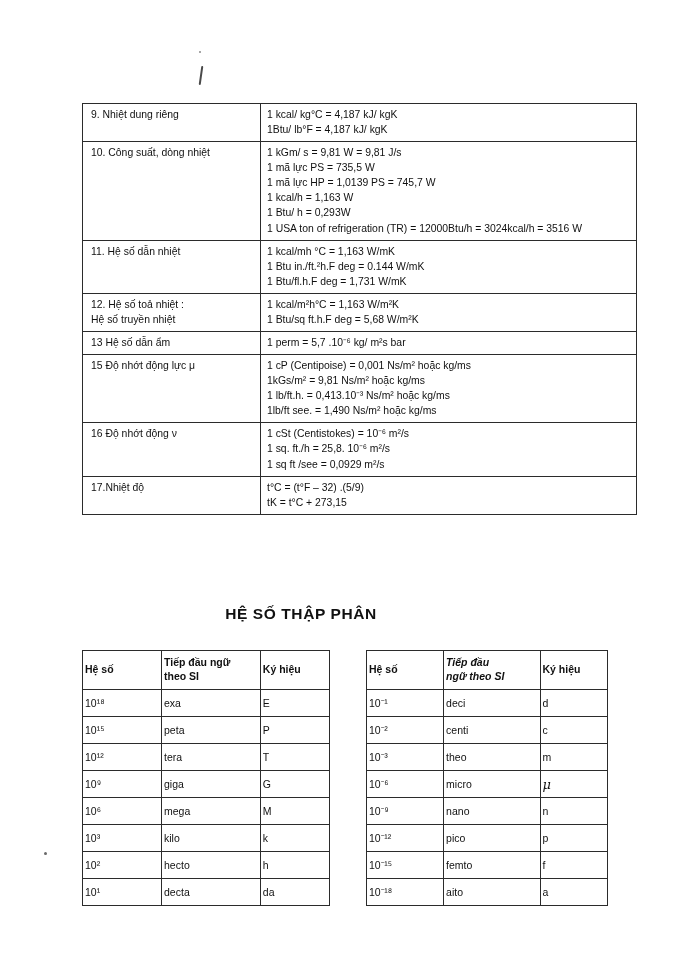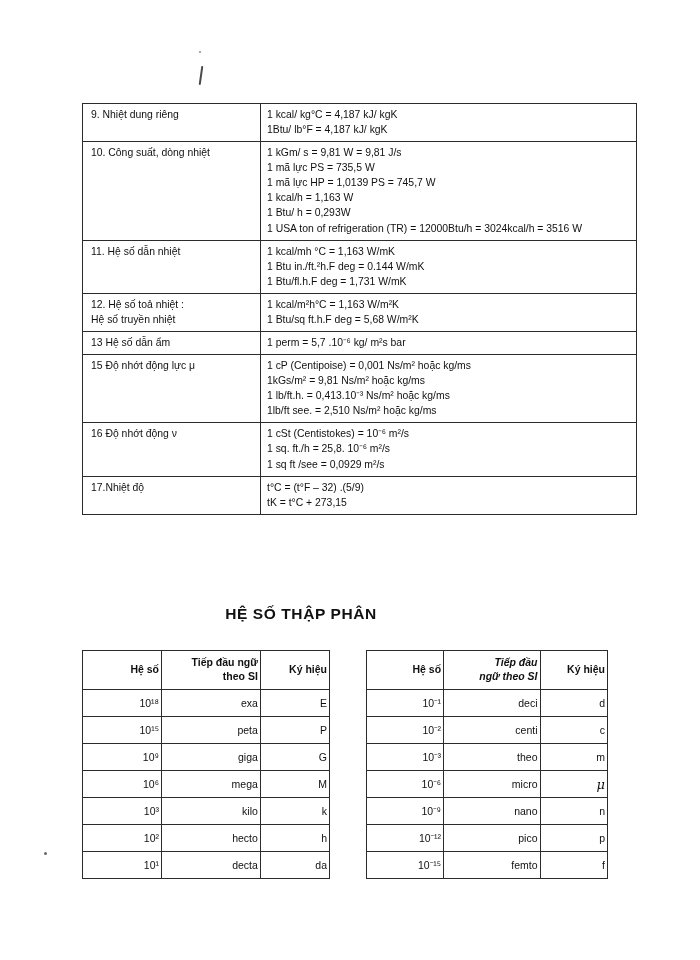--- a/index.html
+++ b/index.html
@@ -82,21 +82,21 @@
     letter-spacing: .6px;
   }
 
   
   .prefix-table {
     position: absolute;
     top: 650px;
     border-collapse: collapse;
     table-layout: fixed;
     font-size: 10.5px;
-    text-align: right;
+    text-align: left;
   }
   #prefix-table-positive { left: 82px; width: 248px; }
   #prefix-table-negative { left: 366px; width: 242px; }
 
   .prefix-table th,
   .prefix-table td {
     border: 1px solid #2b2b2b;
     padding: 3px 2px;
     font-weight: normal;
     height: 20px;
@@ -164,21 +164,21 @@
         <td class="val">
           <span class="line">1 perm = 5,7 .10⁻⁶ kg/ m²s bar</span>
         </td>
       </tr>
       <tr>
         <td class="qty">15 Độ nhớt động lực μ</td>
         <td class="val">
           <span class="line">1 cP (Centipoise) = 0,001 Ns/m² hoặc kg/ms</span>
           <span class="line">1kGs/m² = 9,81 Ns/m² hoặc kg/ms</span>
           <span class="line">1 lb/ft.h. = 0,413.10⁻³ Ns/m² hoặc kg/ms</span>
-          <span class="line">1lb/ft see. = 2,510 Ns/m² hoặc kg/ms</span>
+          <span class="line">1lb/ft see. = 1,490 Ns/m² hoặc kg/ms</span>
         </td>
       </tr>
       <tr>
         <td class="qty">16 Độ nhớt động ν</td>
         <td class="val">
           <span class="line">1 cSt (Centistokes) = 10⁻⁶ m²/s</span>
           <span class="line">1 sq. ft./h = 25,8. 10⁻⁶ m²/s</span>
           <span class="line">1 sq  ft /see = 0,0929  m²/s</span>
         </td>
       </tr>
@@ -213,20 +213,25 @@
         <td>10¹⁸</td>
         <td>exa</td>
         <td>E</td>
       </tr>
       <tr>
         <td>10¹⁵</td>
         <td>peta</td>
         <td>P</td>
       </tr>
       <tr>
+        <td>10¹²</td>
+        <td>tera</td>
+        <td>T</td>
+      </tr>
+      <tr>
         <td>10⁹</td>
         <td>giga</td>
         <td>G</td>
       </tr>
       <tr>
         <td>10⁶</td>
         <td>mega</td>
         <td>M</td>
       </tr>
       <tr>
@@ -290,14 +295,19 @@
       <tr>
         <td>10⁻¹²</td>
         <td>pico</td>
         <td>p</td>
       </tr>
       <tr>
         <td>10⁻¹⁵</td>
         <td>femto</td>
         <td>f</td>
       </tr>
+      <tr>
+        <td>10⁻¹⁸</td>
+        <td>aito</td>
+        <td>a</td>
+      </tr>
     </tbody>
 </table>
 
 </body></html>

